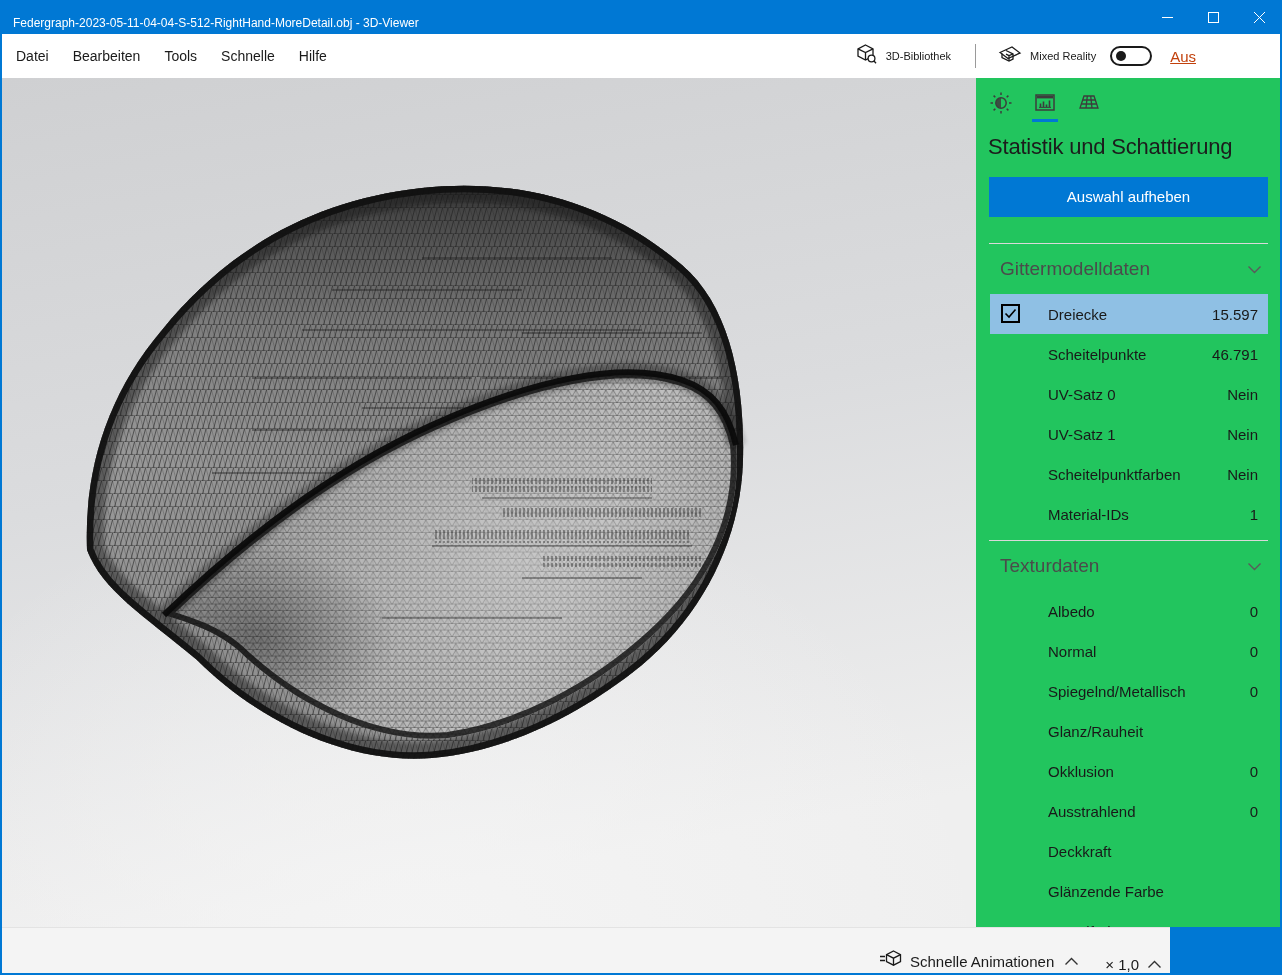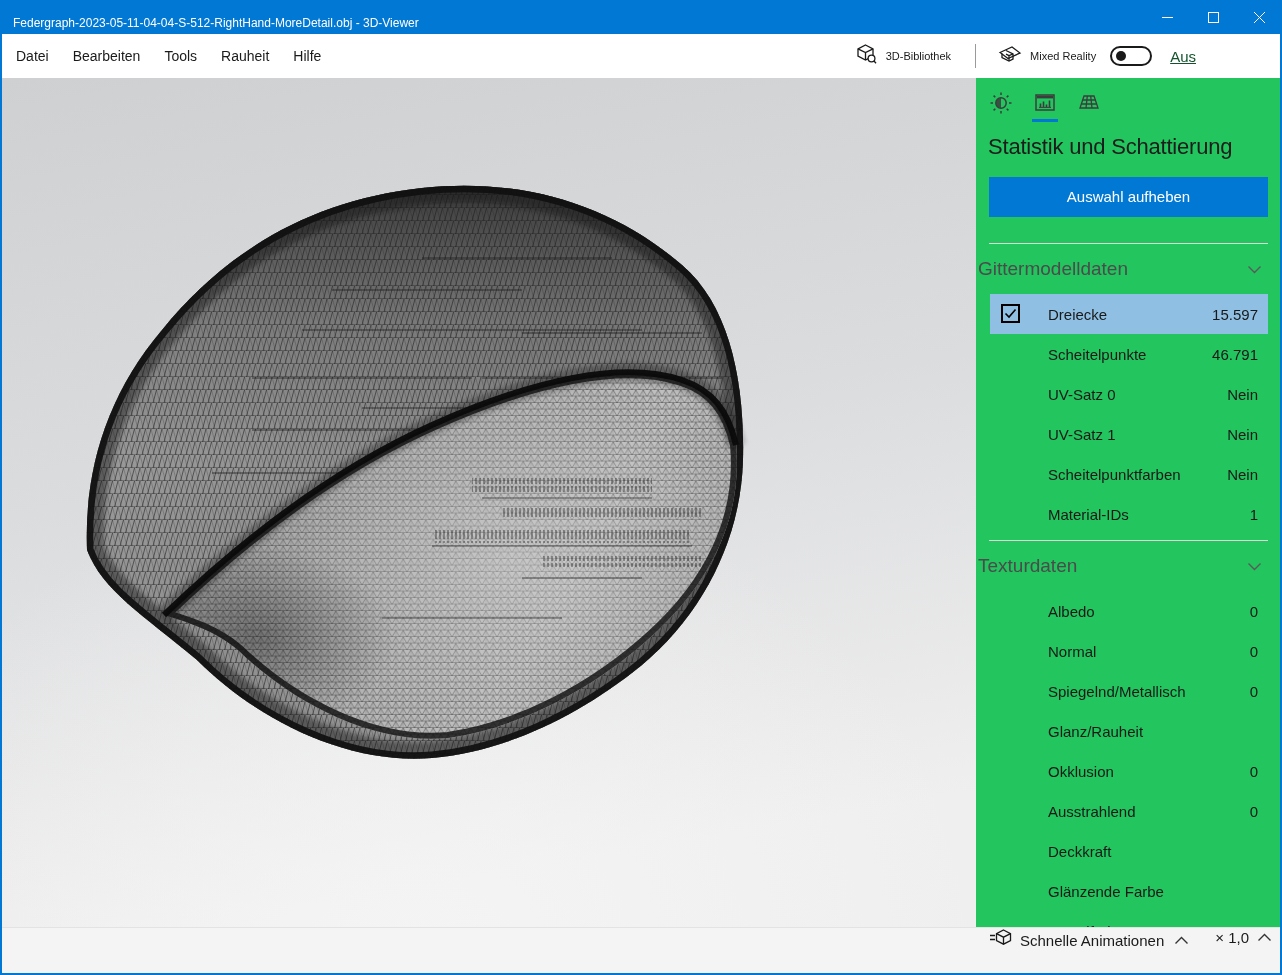--- a/index.html
+++ b/index.html
@@ -17,46 +17,46 @@
   
   .menubar { position:absolute; left:2px; top:34px; width:1278px; height:44px; background:#ffffff; display:flex; align-items:center; }
   .menu-left { display:flex; align-items:center; margin-left:2px; }
   .menu-item { font-size:14px; color:#1a1a1a; padding:0 12px; height:44px; display:flex; align-items:center; cursor:default; }
   .menu-right { margin-left:auto; margin-right:84px; display:flex; align-items:center; gap:8px; }
   .mr-label, .lib-label { font-size:11px; color:#1a1a1a; white-space:nowrap; }
   .lib-group, .mr-group { display:flex; align-items:center; gap:8px; }
   .menu-divider { width:1px; height:24px; background:#9a9a9a; margin:0 14px 0 16px; }
   .toggle { width:42px; height:20px; border:2px solid #1a1a1a; border-radius:10px; position:relative; margin-left:6px; }
   .toggle .knob { position:absolute; left:4px; top:3px; width:10px; height:10px; border-radius:50%; background:#1a1a1a; }
-  .toggle-state { font-size:15px; color:#14532d; margin-left:10px;text-decoration:underline; }
+  .toggle-state { font-size:15px; color:#c2410c; margin-left:10px;text-decoration:underline; }
 
   
   .viewport { position:absolute; left:2px; top:78px; width:974px; height:849px; overflow:hidden; }
   .viewport svg { display:block; }
 
   
   .panel { position:absolute; left:976px; top:78px; width:304px; height:849px; background:#22c55e; overflow:hidden; }
   .tabs { display:flex; gap:16px; padding:10px 0 0 11px; }
   .tab { width:28px; height:34px; display:flex; align-items:flex-start; justify-content:center; position:relative; padding-top:3px; }
   .tab.active::after { content:""; position:absolute; left:1px; right:1px; top:31px; height:3px; background:var(--accent,#0078d4); }
   .panel-heading { margin:12px 0 0 12px; font-size:22px; color:#1c1c1c; letter-spacing:-0.2px; white-space:nowrap; }
   .deselect-btn { display:block; margin:17px 12px 0 13px; width:279px; height:40px; background:var(--accent,#0078d4); color:#fff; font-size:15px; font-family:"Liberation Sans",sans-serif; border:none; text-align:center; line-height:30px; cursor:pointer; }
   .p-divider { height:1px; background:#d9d9d9; margin:6px 12px 0 13px; }
   .section:first-child .p-divider { margin-top:26px; }
-  .sec-head { height:50px; display:flex; align-items:center; padding:0 18px 0 2px;gap:20px; }
+  .sec-head { height:50px; display:flex; align-items:center; padding:0 18px 0 24px;gap:20px; }
   .sec-title { font-size:19px; color:#4b4b4b; }
   .sec-chevron { margin-left:auto; display:flex; align-items:center; }
   .row { height:40px; margin:0 12px 0 14px; display:flex; align-items:center; position:relative;padding-left:8px; }
   .row.selected { background:var(--rowsel,#8fc0e4); }
   .row-label { font-size:15px; color:#191919; margin-left:50px; white-space:nowrap; }
   .row-value { font-size:15px; color:#191919; margin-left:auto; margin-right:10px; }
   .checkbox { position:absolute; left:11px; top:10px; width:19px; height:19px; border:2px solid #000; display:flex; align-items:center; justify-content:center; }
 
   
-  .statusbar { position:absolute; left:2px; top:927px; width:1278px; height:46px; background:#f4f4f4; border-top:1px solid #e3e3e3; display:flex; align-items:flex-start; justify-content:flex-end; z-index:5; }
+  .statusbar { position:absolute; left:2px; top:927px; width:1168px; height:46px; background:#f4f4f4; border-top:1px solid #e3e3e3; display:flex; align-items:flex-end; justify-content:flex-end; z-index:5; }
   .sb-group { display:flex; align-items:center; }
   .sb-label { font-size:15px; color:#1a1a1a; margin:0 10px 0 8px; white-space:nowrap; }
   .sb-scale { font-size:15px; color:#1a1a1a; margin:0 8px 0 26px; }
   .sb-pad { width:8px; }
 </style>
 </head>
 <body>
 
 <div class="window">
 
@@ -79,21 +79,21 @@
           </svg>
       </div>
     </div>
   </div>
 
   <div class="menubar">
     <div class="menu-left">
         <div class="menu-item">Datei</div>
         <div class="menu-item">Bearbeiten</div>
         <div class="menu-item">Tools</div>
-        <div class="menu-item">Rauheit</div>
+        <div class="menu-item">Schnelle</div>
         <div class="menu-item">Hilfe</div>
       </div>
     <div class="menu-right">
       <div class="lib-group">
         <span>
           <svg width="23" height="22" viewBox="0 0 23 22" fill="none" stroke="#1a1a1a" stroke-width="1.3">
             <path d="M10.5 2L18 5.8V13.2L10.5 17L3 13.2V5.8Z"></path>
             <path d="M3 5.8L10.5 9.6L18 5.8M10.5 9.6V17"></path>
             <circle cx="16.5" cy="15.5" r="3.4" fill="#fff"></circle>
             <path d="M19 18L21 20.2"></path>

